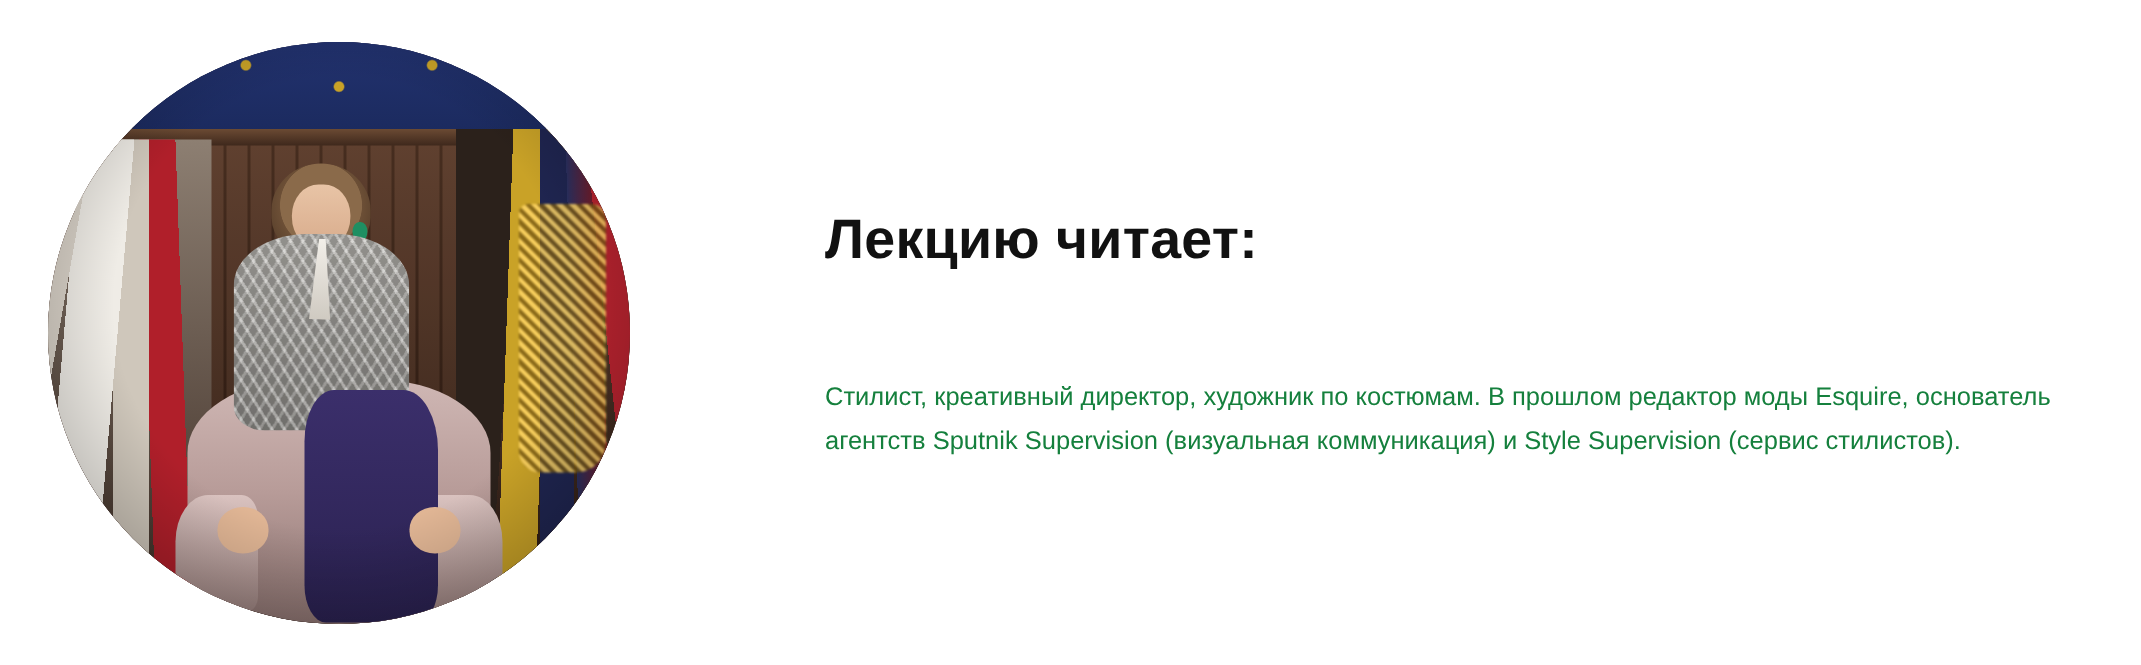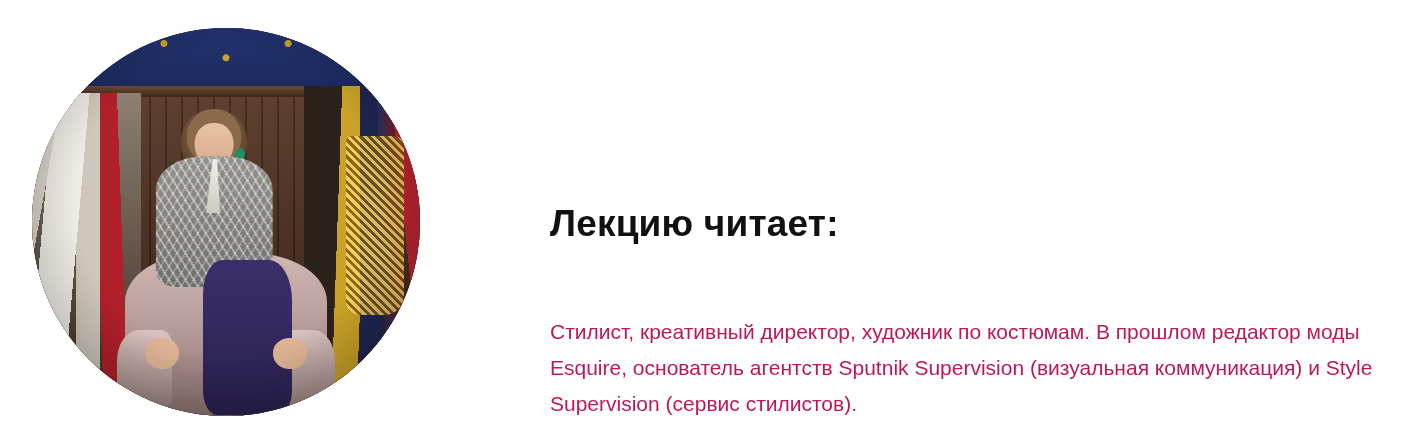--- a/index.html
+++ b/index.html
@@ -10,21 +10,21 @@
   body {
     width: 1427px;
     height: 443px;
     font-family: "Liberation Sans", sans-serif;
     color: #1c1c1c;
     overflow: hidden;
   }
 
   .speaker-block {
     display: flex;
-    align-items: flex-end;
+    align-items: center;
     width: 1427px;
     height: 443px;
     box-sizing: border-box;
   }
 
   
   .portrait-wrap {
     width: 430px;
     min-width: 430px;
     height: 443px;
@@ -188,23 +188,23 @@
     color: #111111;
     margin: 0;
     white-space: nowrap;
   }
   .heading.second {
     margin-top: 22px;
   }
 
   .bio {
     margin-top: 65px;
-    font-size: 21px;
+    font-size: 17px;
     line-height: 1.72;
-    color: #be185d;
+    color: #15803d;
     max-width: 840px;
     font-weight: 400;
   }
 </style>
 </head>
 <body>
 
 <div class="speaker-block">
 
   <div class="portrait-wrap">

